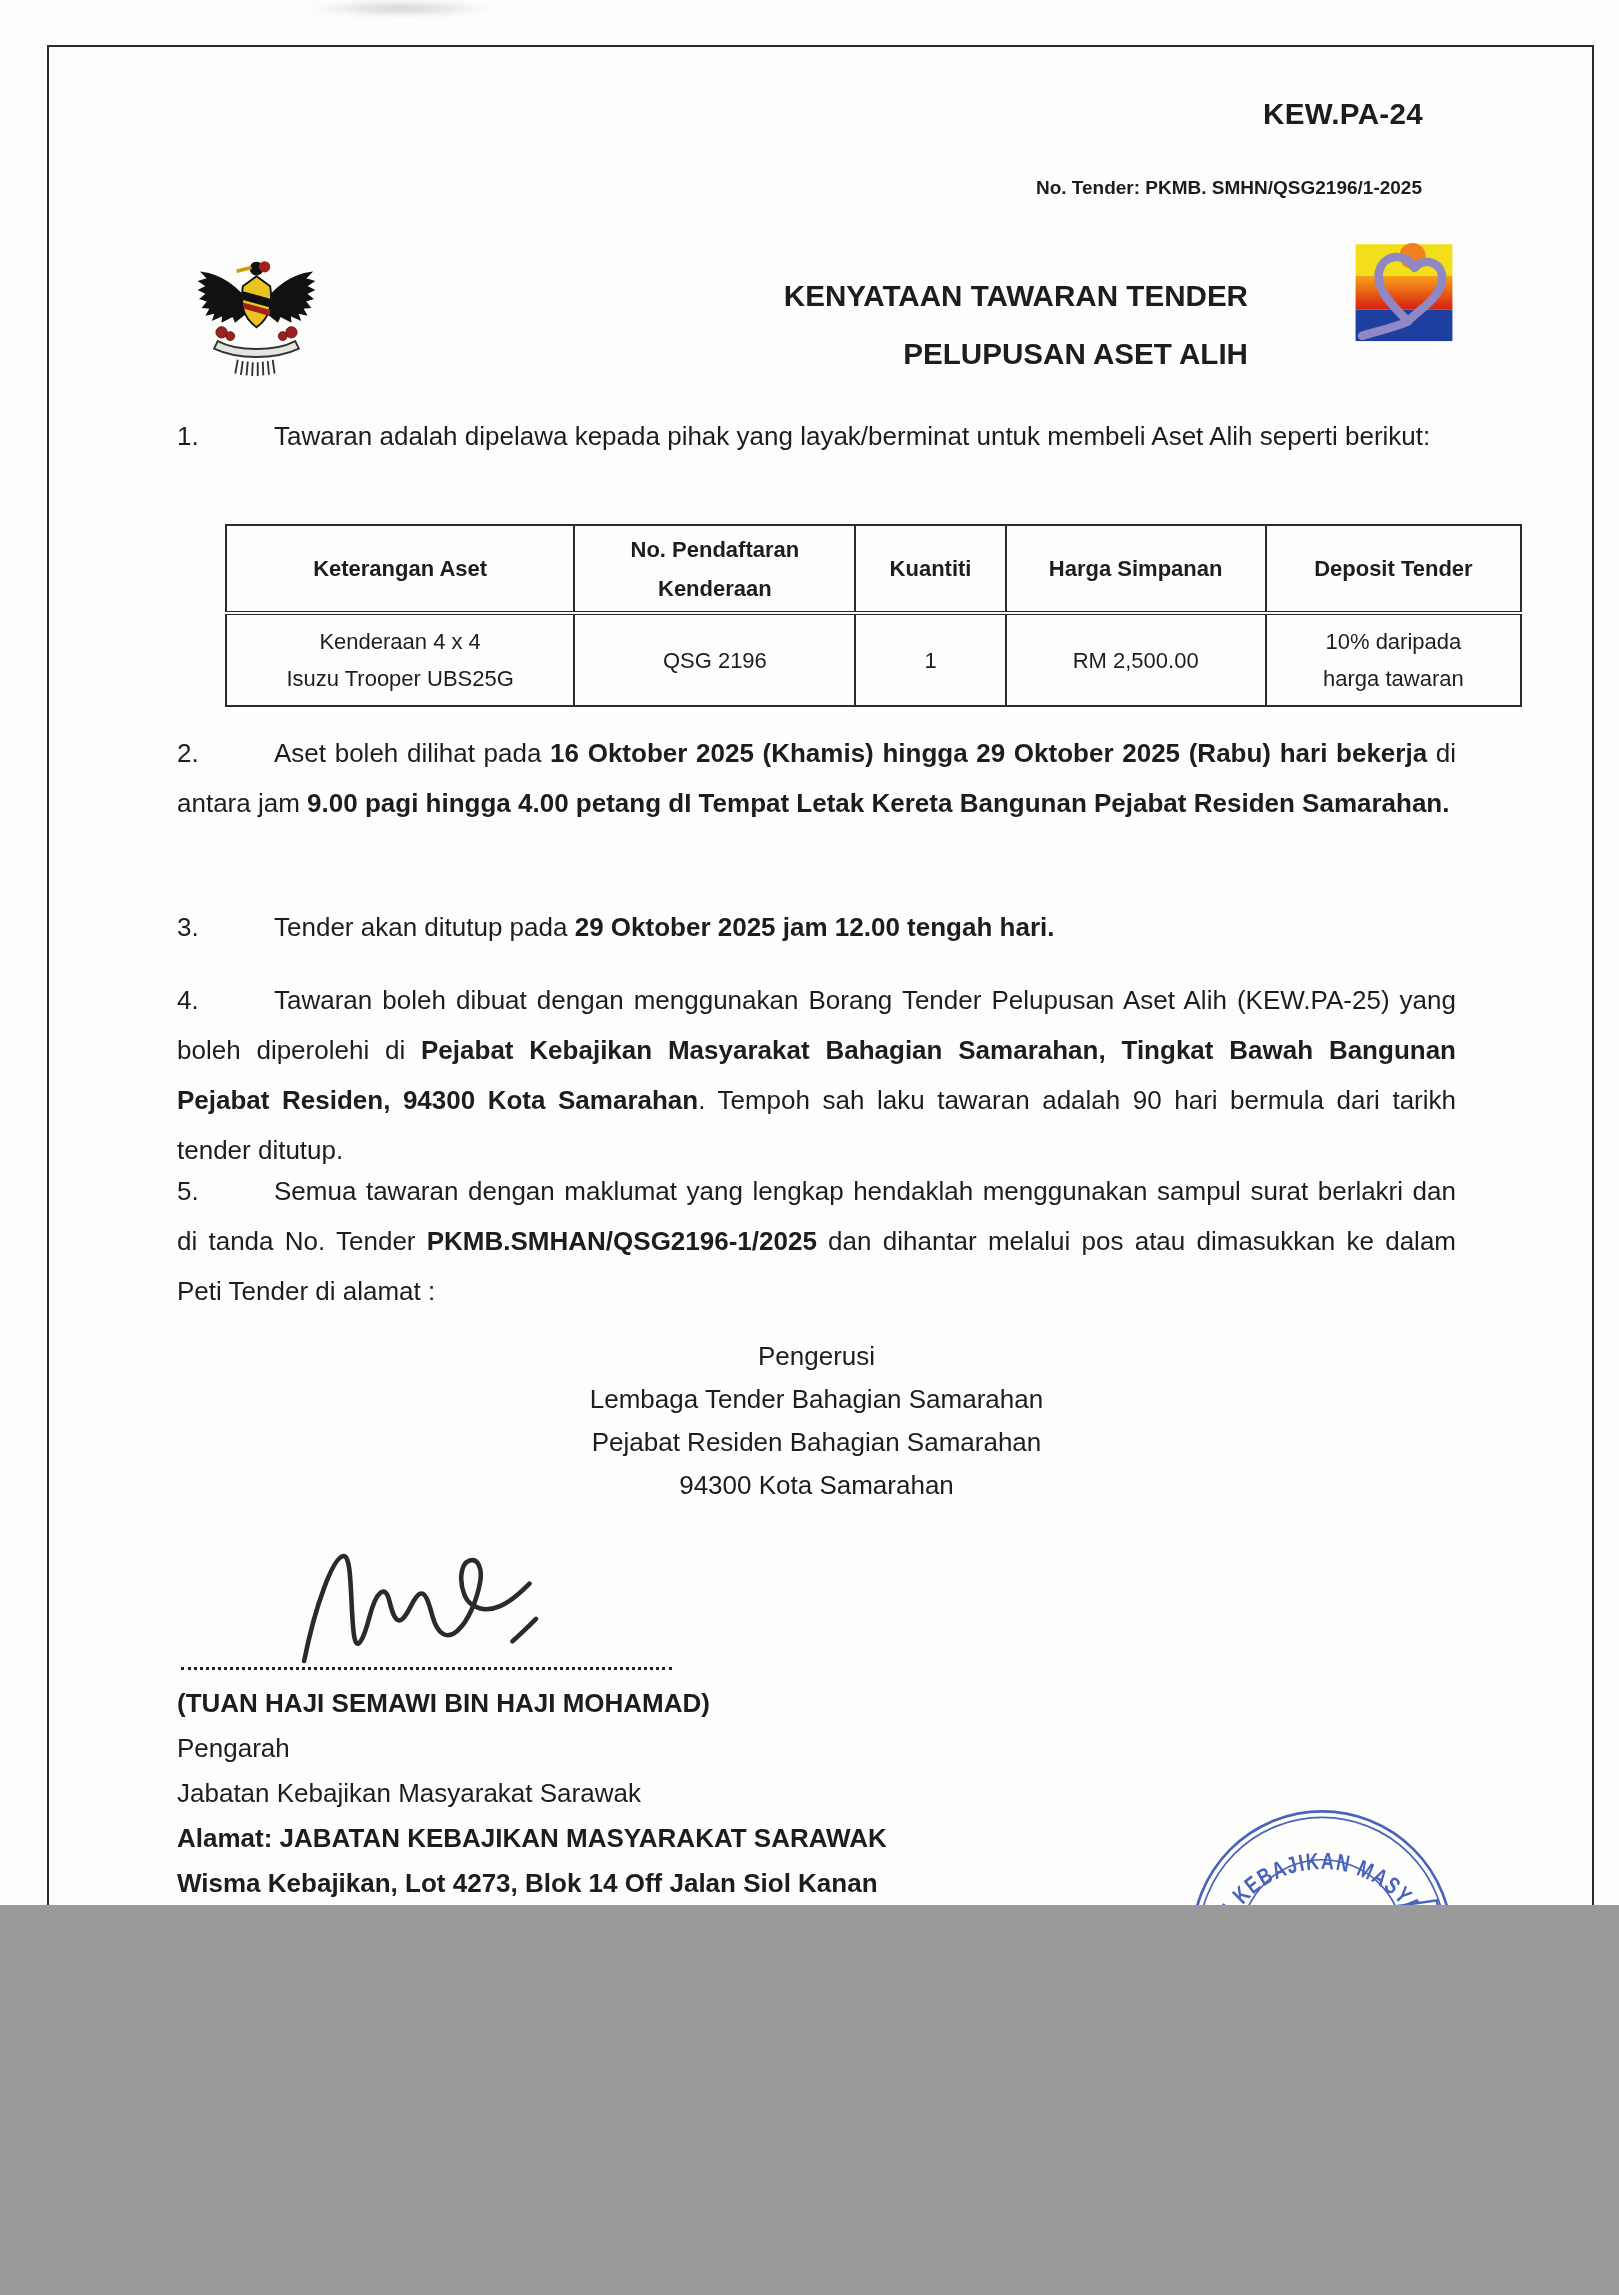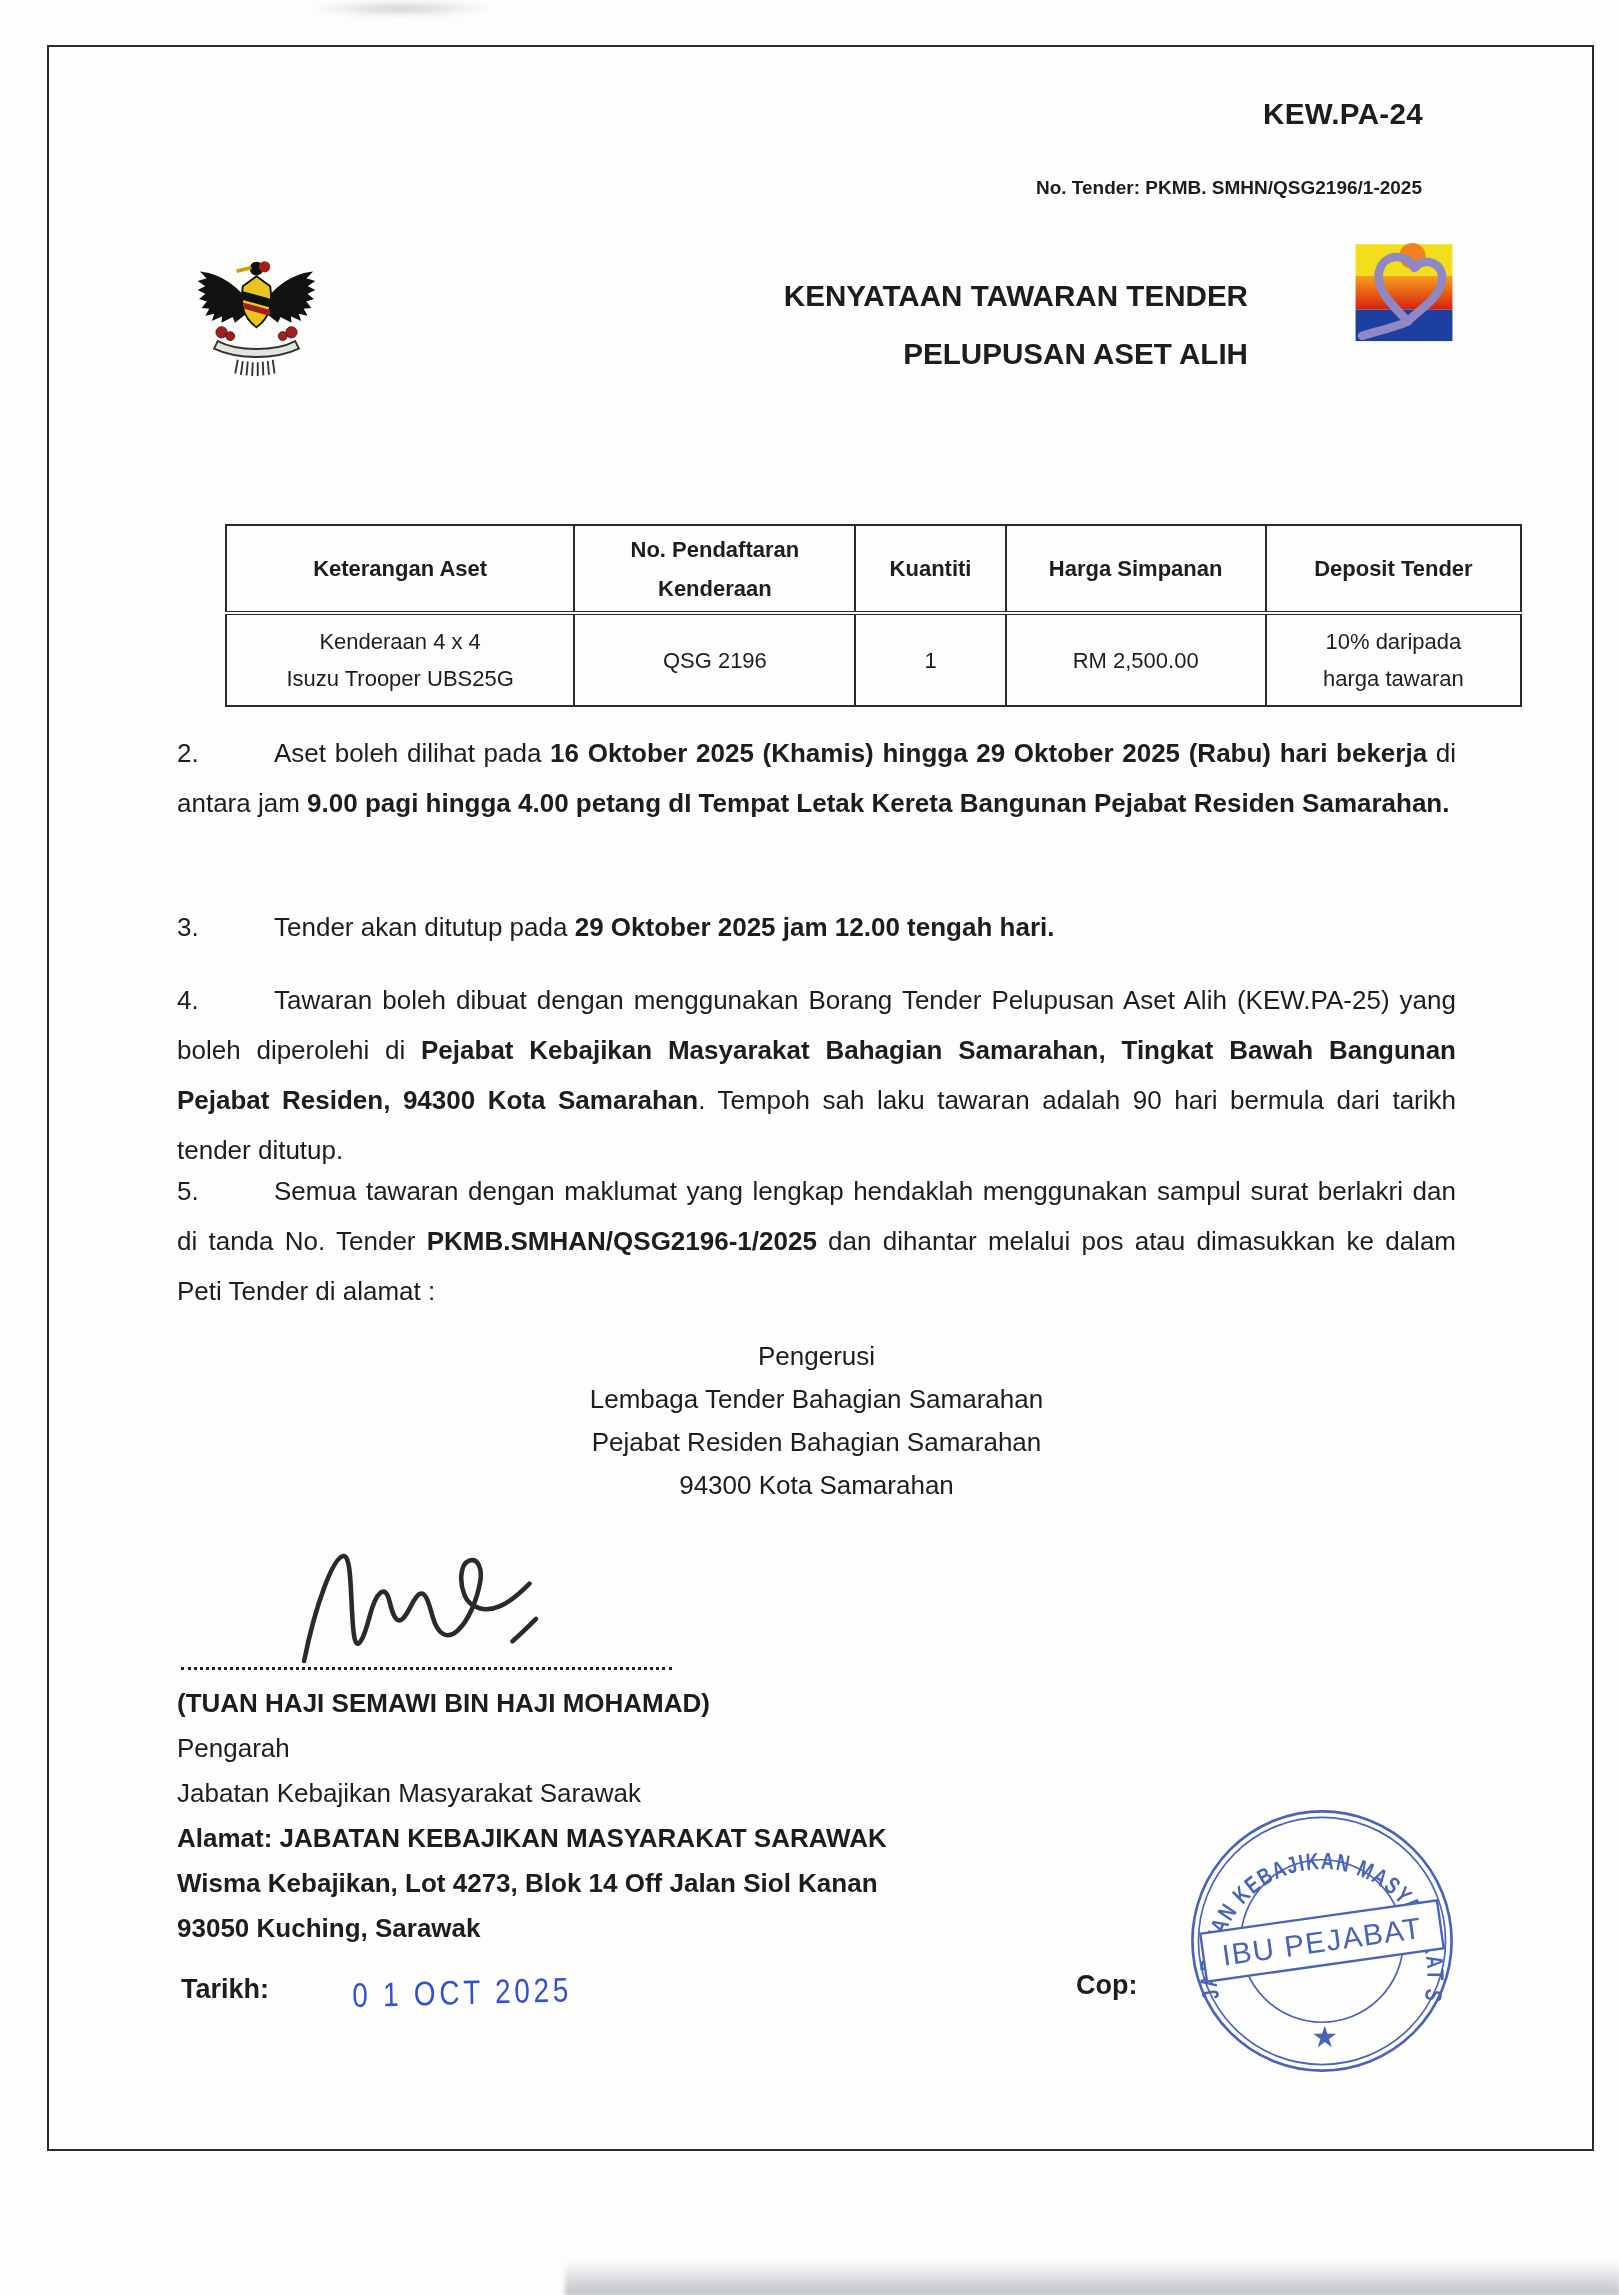--- a/index.html
+++ b/index.html
@@ -1,16 +1,16 @@
 <!DOCTYPE html>
 <html style="font-size:10.5px"><head>
 <meta charset="utf-8">
 <style>
   html,body{margin:0;padding:0;background:#9a9a9a;}
-  #page{position:relative;width:1620px;height:2295px;background:#fdfdfc;overflow:hidden;
+  #page{position:relative;width:1620px;height:1905px;background:#fdfdfc;overflow:hidden;
         font-family:"Liberation Sans",sans-serif;color:#1d1d1d;}
   .abs{position:absolute;}
   #page-border{left:47px;top:45px;width:1543px;height:2102px;border:2.6px solid #2b2b2b;}
   .b{font-weight:bold;}
   #kew-code{top:97px;right:197px;font-size:29.6px;font-weight:bold;letter-spacing:0.3px;}
   #tender-no{top:177px;right:198px;font-size:19px;font-weight:bold;}
   #title-block{left:394px;top:267px;width:854px;text-align:right;font-size:29.6px;font-weight:bold;line-height:58px;}
   .para{left:177px;width:1279px;font-size:26px;line-height:50px;text-align:justify;}
   .pnum{display:inline-block;width:97px;}
   #para-1{top:411px;}
@@ -96,20 +96,23 @@
     </defs>
     <rect x="8" y="8" width="148" height="48" fill="#f2de1a"></rect>
     <rect x="8" y="56" width="148" height="52" fill="url(#jkmfire)"></rect>
     <rect x="8" y="108" width="148" height="48" fill="#1d3fa0"></rect>
     <circle cx="95" cy="26" r="20" fill="#f08020"></circle>
     <path d="M98,44 C86,20 50,22 44,50 C38,80 70,106 88,126" fill="none" stroke="#8f88c5" stroke-width="13" stroke-linecap="round"></path>
     <path d="M98,44 C112,26 144,36 140,64 C136,92 100,112 88,126" fill="none" stroke="#8f88c5" stroke-width="13" stroke-linecap="round"></path>
     <path d="M18,148 C52,138 76,132 88,126" fill="none" stroke="#8f88c5" stroke-width="13" stroke-linecap="round"></path>
   </svg>
 
+  <div id="para-1" class="abs para">
+    <span class="pnum">1.</span><span><span>Tawaran adalah dipelawa kepada pihak yang layak/berminat untuk membeli Aset Alih seperti berikut:</span></span>
+  </div>
 
   <table id="asset-table" class="abs">
     <colgroup>
       <col style="width:348px">
         <col style="width:281px">
         <col style="width:150px">
       <col style="width:260px">
         <col style="width:255px">
     </colgroup>
     <thead>

